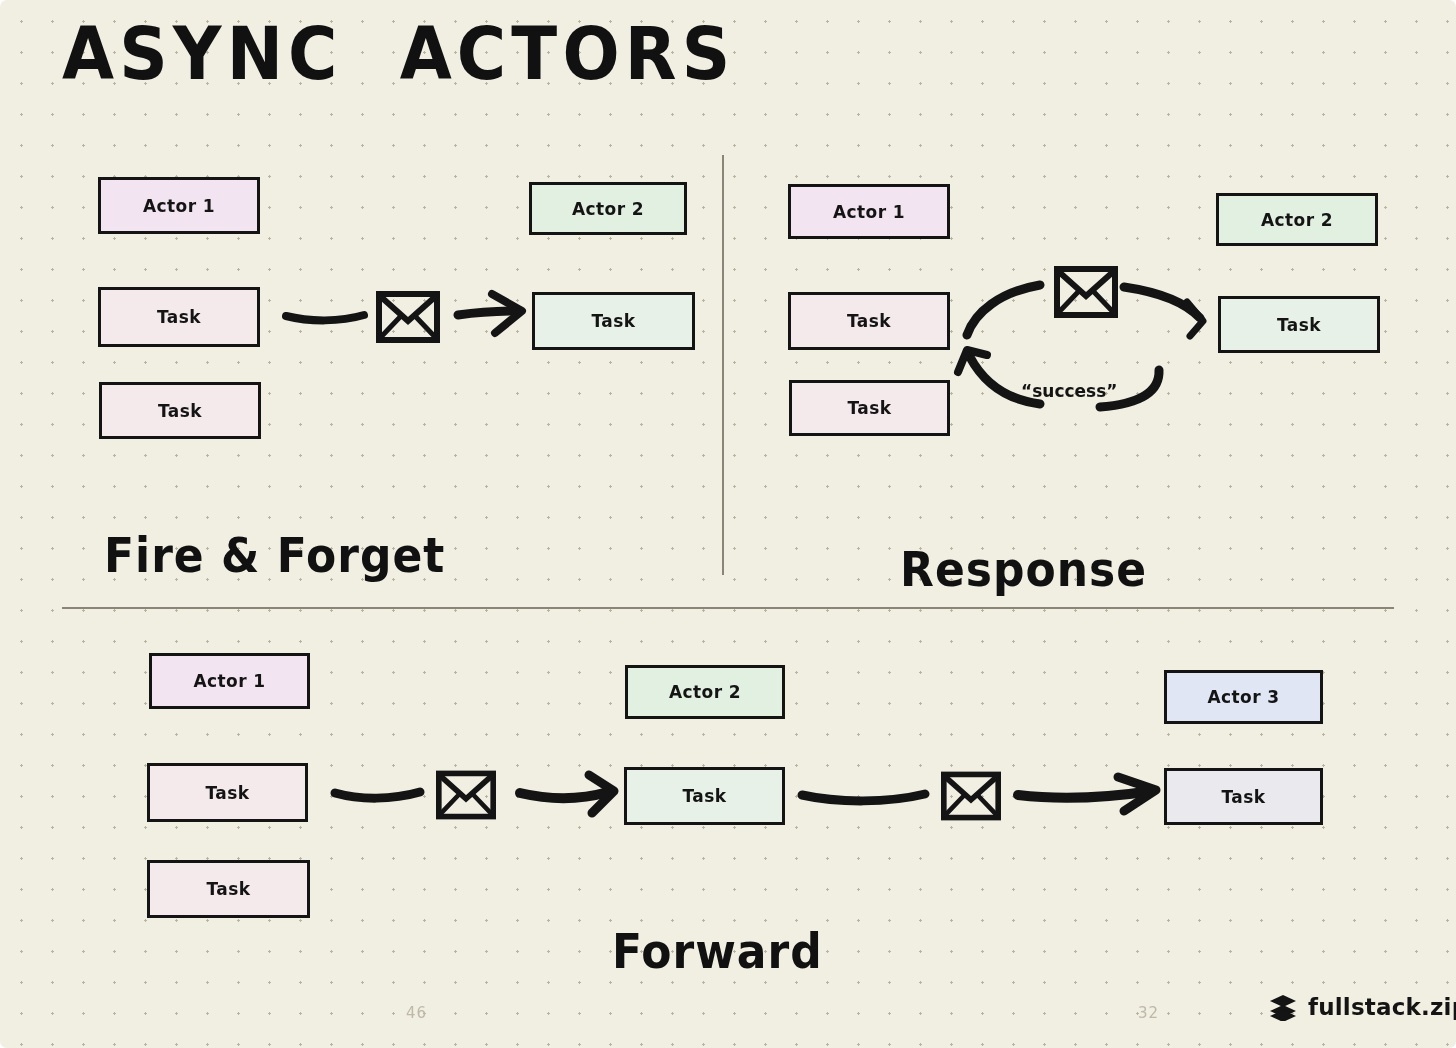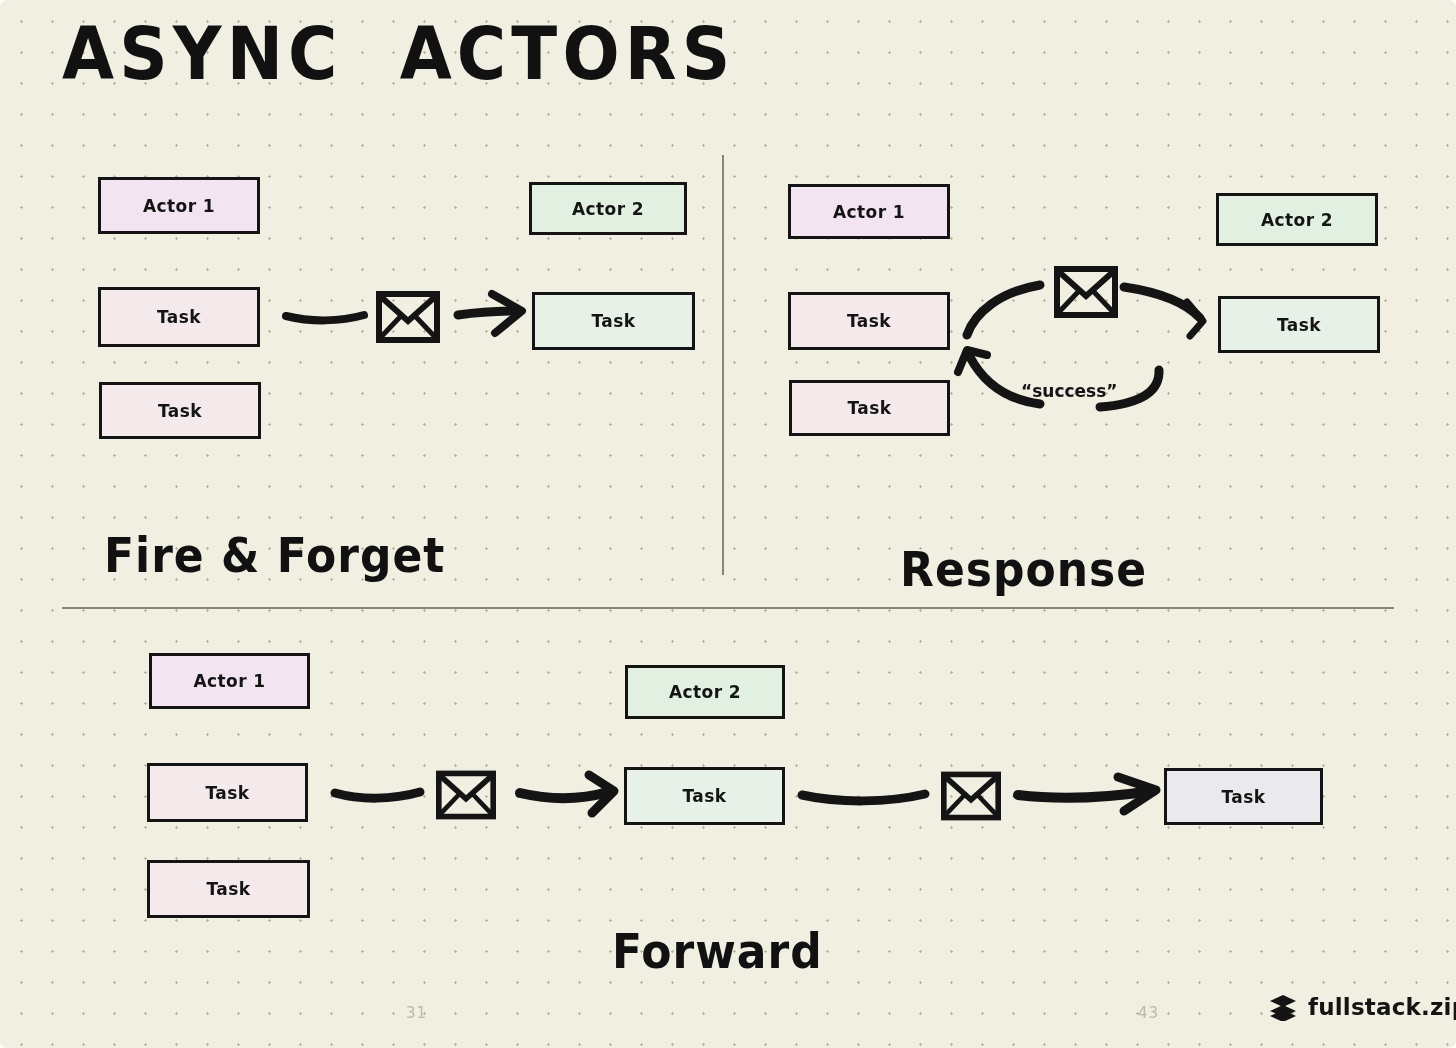--- a/index.html
+++ b/index.html
@@ -205,20 +205,23 @@
   </div>
   <div class="node fill-task1" style="left:147px;  top:860px; width:163px; height:58px;">
     <span>Task</span>
   </div>
   <div class="node fill-actor2" style="left:625px;  top:665px; width:160px; height:54px;">
     <span>Actor 2</span>
   </div>
   <div class="node fill-task2" style="left:624px;  top:767px; width:161px; height:58px;">
     <span>Task</span>
   </div>
+  <div class="node fill-actor3" style="left:1164px; top:670px; width:159px; height:54px;">
+    <span>Actor 3</span>
+  </div>
   <div class="node fill-task3" style="left:1164px; top:768px; width:159px; height:57px;">
     <span>Task</span>
   </div>
 
   <svg class="envelope" style="left:436px; top:770px;" width="60" height="50" viewBox="0 0 64 52">
     <rect x="3" y="3" width="58" height="46" fill="none" stroke="#141414" stroke-width="6"></rect>
     <path d="M4 5 L32 30 L60 5" fill="none" stroke="#141414" stroke-width="6" stroke-linecap="round"></path>
     <path d="M4 47 L24 26" fill="none" stroke="#141414" stroke-width="5" stroke-linecap="round"></path>
     <path d="M60 47 L40 26" fill="none" stroke="#141414" stroke-width="5" stroke-linecap="round"></path>
   </svg>
@@ -254,22 +257,22 @@
     <path d="M802 795 C 838 803, 888 803, 925 794" fill="none" stroke="#141414" stroke-width="9" stroke-linecap="round"></path>
 
     <path d="M1018 795 C 1060 800, 1105 798, 1152 791" fill="none" stroke="#141414" stroke-width="10" stroke-linecap="round"></path>
     <path d="M1118 777 L1156 790 L1124 811" fill="none" stroke="#141414" stroke-width="9" stroke-linecap="round" stroke-linejoin="round"></path>
   </svg>
 
   <div class="caption" style="left:104px; top:528px;">Fire &amp; Forget</div>
   <div class="caption" style="left:900px; top:542px;">Response</div>
   <div class="caption" style="left:612px; top:924px;">Forward</div>
 
-  <div class="page-num" style="left:406px; top:1004px;">31</div>
-  <div class="page-num" style="left:1138px; top:1004px;">43</div>
+  <div class="page-num" style="left:406px; top:1004px;">46</div>
+  <div class="page-num" style="left:1138px; top:1004px;">32</div>
 
   <div id="brand">
     <svg width="30" height="28" viewBox="0 0 30 28">
       <path d="M15 2 L28 8 L15 14 L2 8 Z" fill="#141414"></path>
       <path d="M15 12 L28 18 L15 24 L2 18 Z" fill="#141414"></path>
       <path d="M15 17 L28 23 L15 29 L2 23 Z" fill="#141414"></path>
     </svg>
     <span id="brand-text">fullstack.zip</span>
   </div>
 

